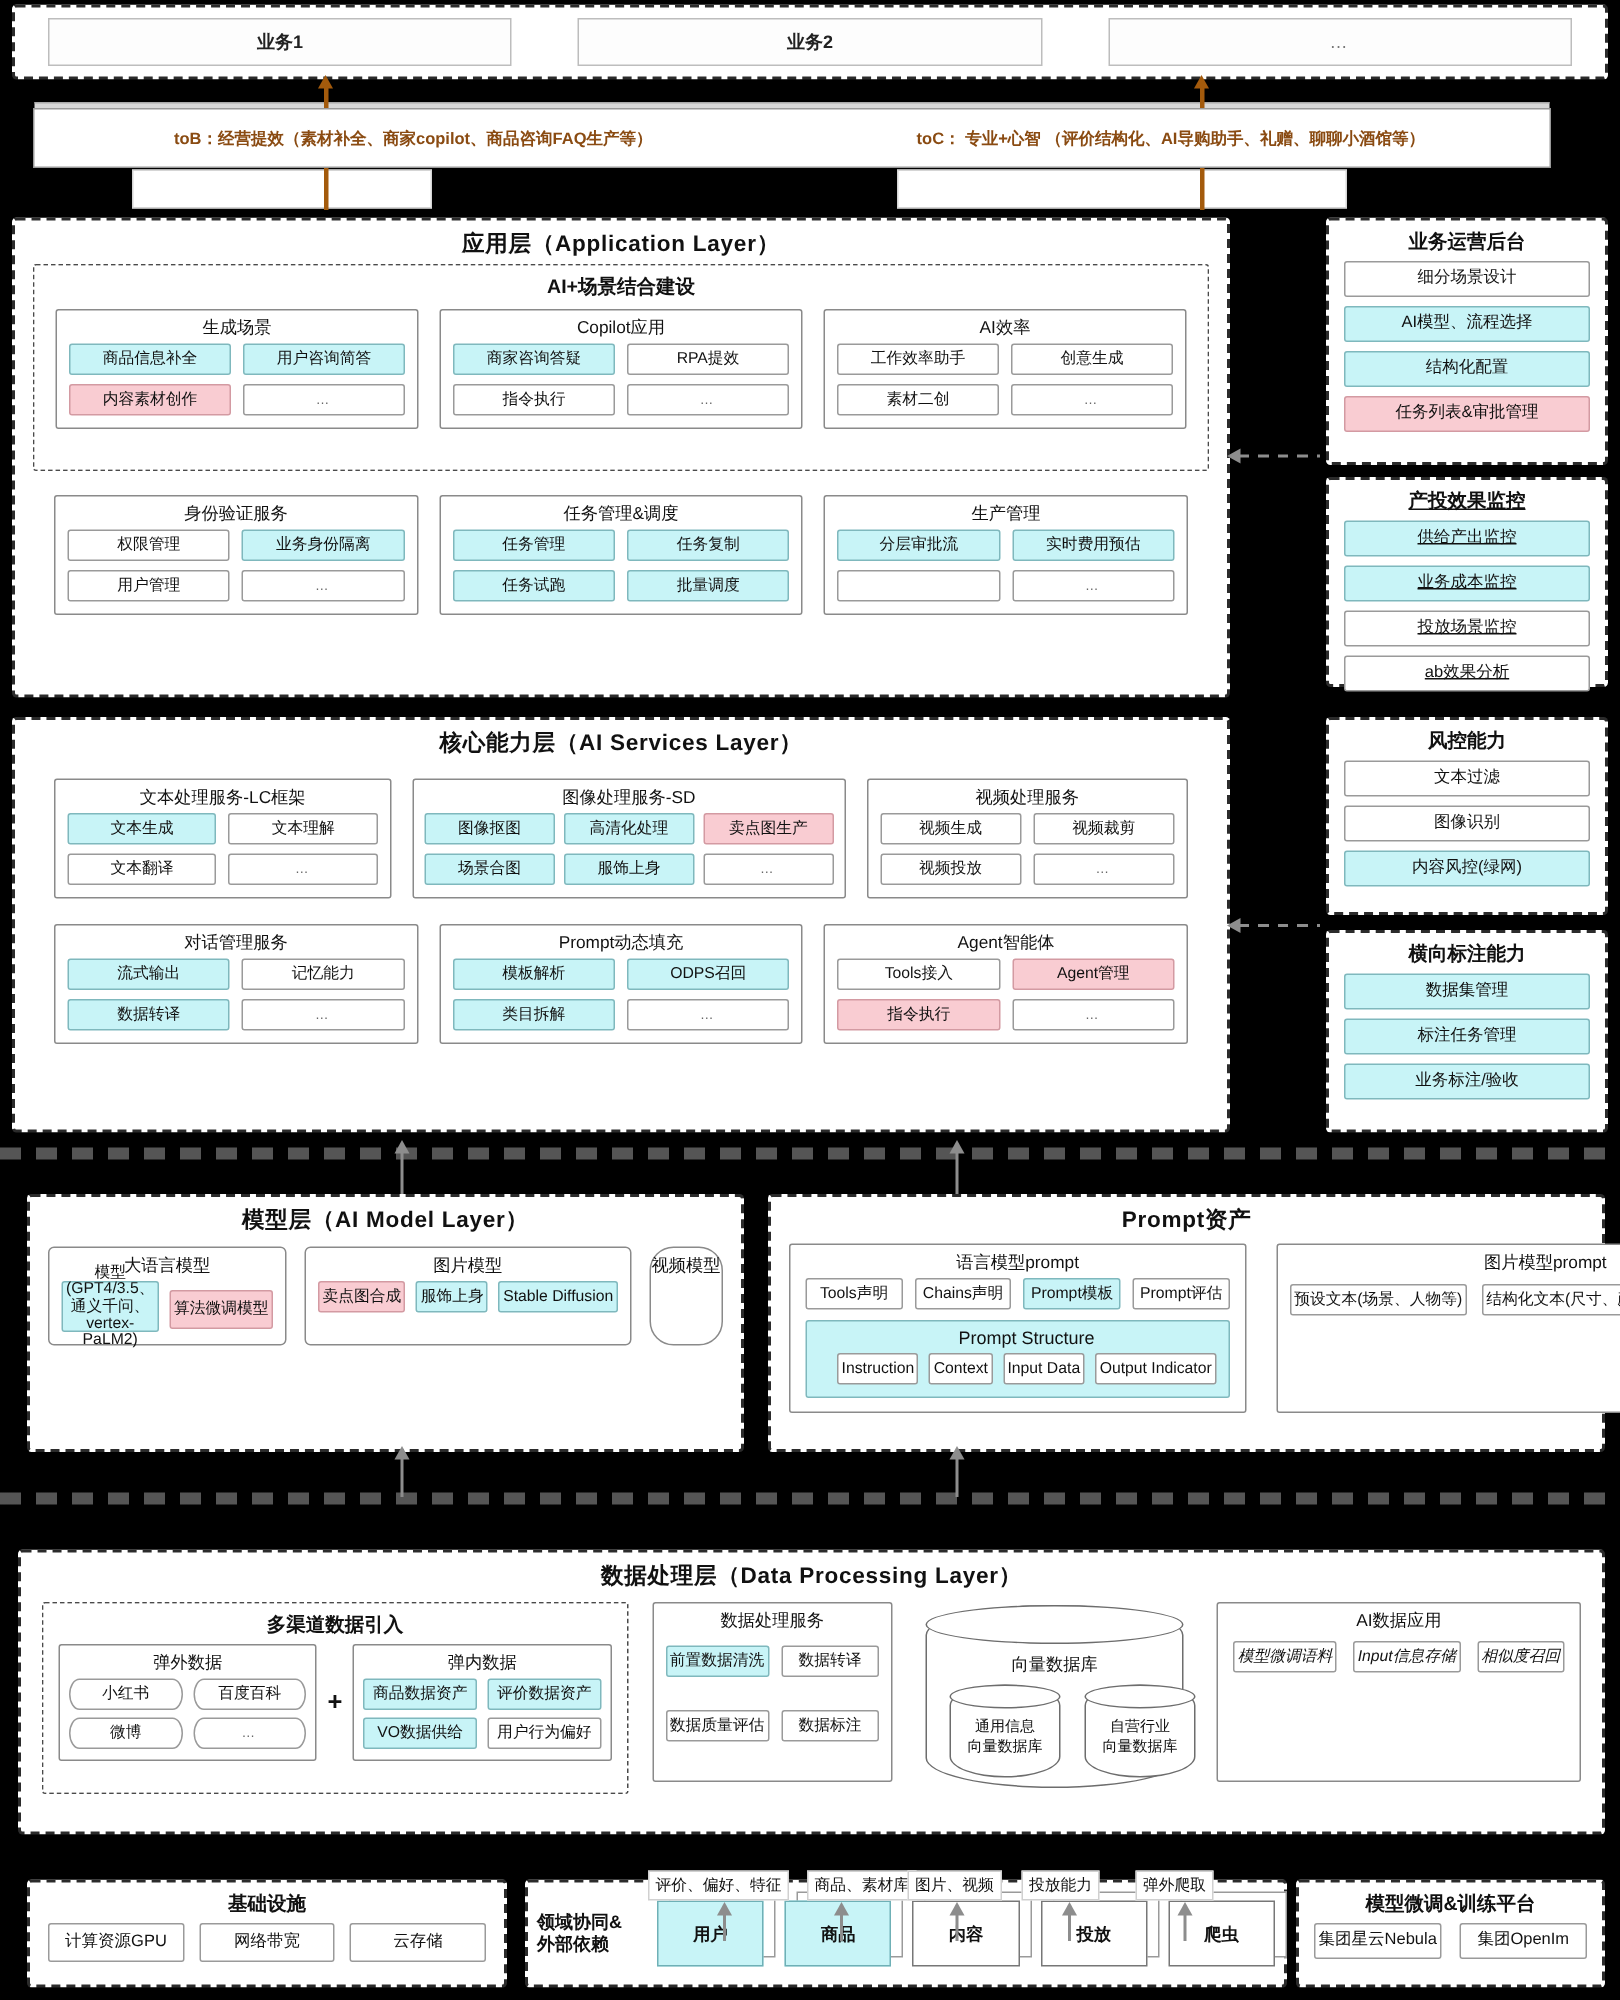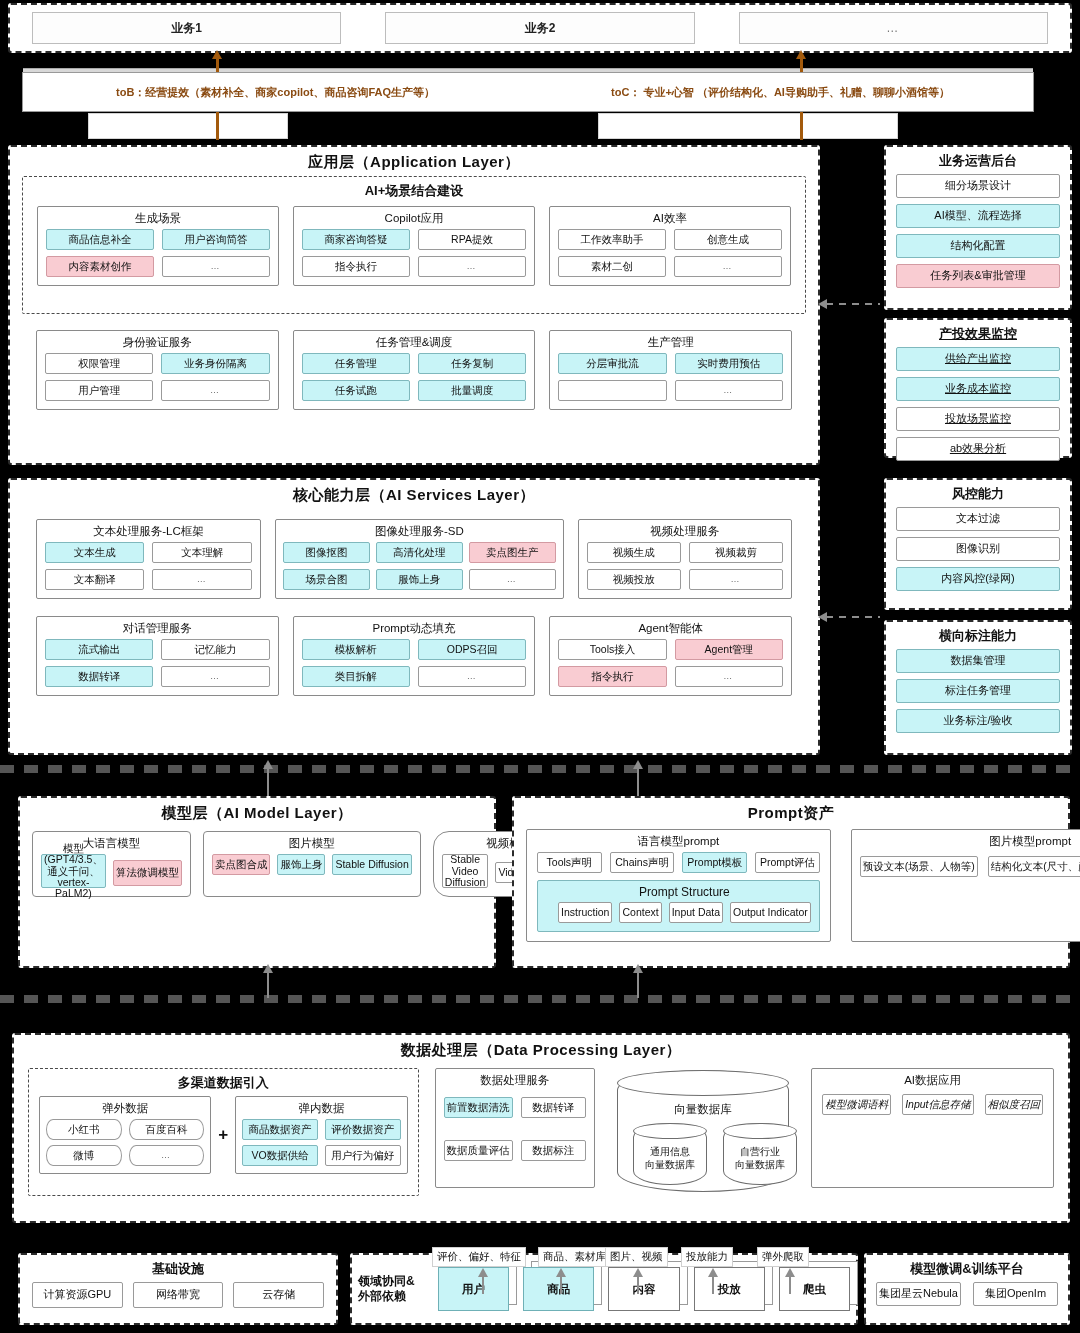--- a/index.html
+++ b/index.html
@@ -423,24 +423,20 @@
     <div class="mbox" style="flex:0.95;">
       <div class="grp-title">图片模型</div>
       <div class="col1">
         <div class="chip pink">卖点图合成</div>
         <div class="chip cyan">服饰上身</div>
         <div class="chip cyan">Stable Diffusion</div>
       </div>
     </div>
     <div class="mbox" style="flex:0.95;border-radius:16px;">
       <div class="grp-title">视频模型</div>
-      <div class="col1">
-        <div class="chip tall">Stable Video Diffusion</div>
-        <div class="chip" style="margin-top:8px;">VideoComposer</div>
-      </div>
     </div>
   </div>
 </div>
 
 <div class="abs panel-dashed" id="prompt-layer">
   <div class="layer-title">Prompt资产</div>
   <div style="display:flex; gap:20px; padding:2px 12px 0;">
     <div class="panel-solid" style="flex:1.85;">
       <div class="grp-title">语言模型prompt</div>
       <div style="display:flex; gap:8px; padding:0 10px 7px;">

